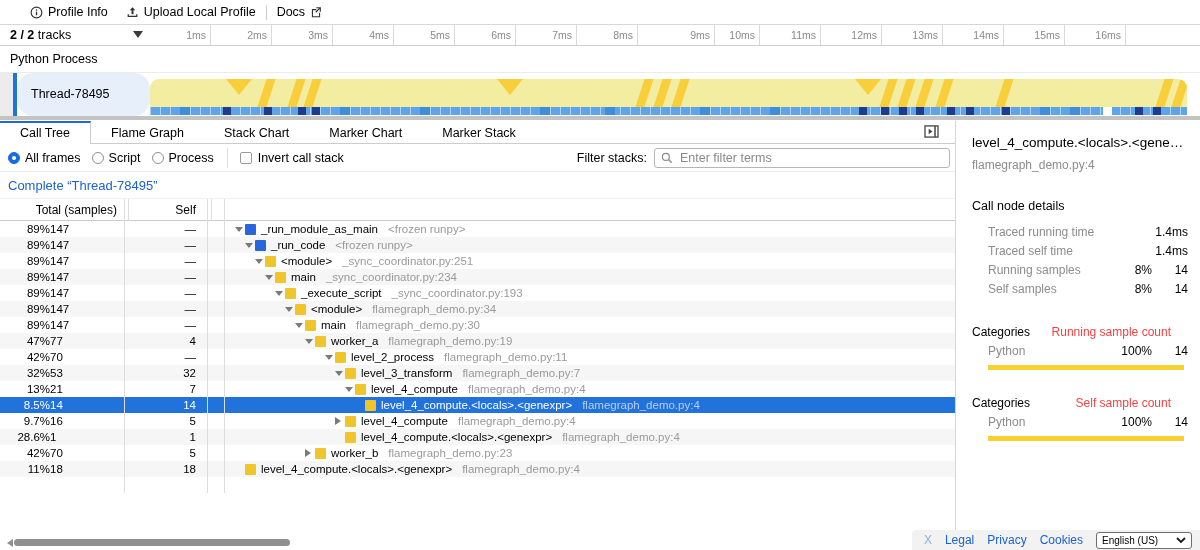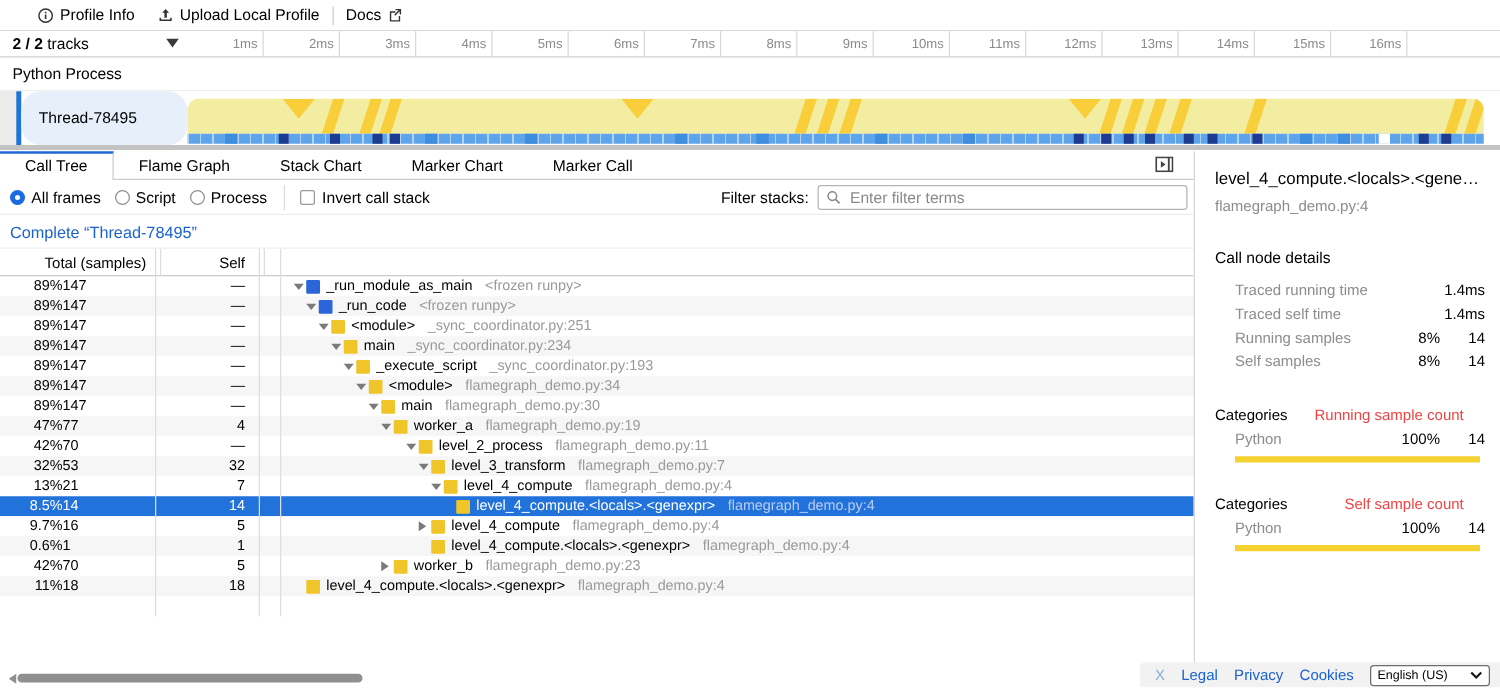--- a/index.html
+++ b/index.html
@@ -192,21 +192,21 @@
     <span class="dd-caret"></span>
     <div class="ruler">
         <div class="tick" style="left: 0px; width: 61px;">1ms</div>
         <div class="tick" style="left: 61px; width: 61px;">2ms</div>
         <div class="tick" style="left: 122px; width: 61px;">3ms</div>
         <div class="tick" style="left: 183px; width: 61px;">4ms</div>
         <div class="tick" style="left: 244px; width: 61px;">5ms</div>
         <div class="tick" style="left: 305px; width: 61px;">6ms</div>
         <div class="tick" style="left: 366px; width: 61px;">7ms</div>
         <div class="tick" style="left: 427px; width: 61px;">8ms</div>
-        <div class="tick" style="left: 488px; width: 61px;">9ms</div>
+        <div class="tick" style="left: 504px; width: 61px;">9ms</div>
         <div class="tick" style="left: 549px; width: 61px;">10ms</div>
         <div class="tick" style="left: 610px; width: 61px;">11ms</div>
         <div class="tick" style="left: 671px; width: 61px;">12ms</div>
         <div class="tick" style="left: 732px; width: 61px;">13ms</div>
         <div class="tick" style="left: 793px; width: 61px;">14ms</div>
         <div class="tick" style="left: 854px; width: 61px;">15ms</div>
         <div class="tick" style="left: 915px; width: 61px;">16ms</div>
       </div>
   </div>
 
@@ -265,21 +265,21 @@
     <div class="gray-strip"></div>
   </div>
 
   <div class="main">
     <div class="left-panel">
       <div class="tabbar">
         <div class="tab active">Call Tree</div>
           <div class="tab">Flame Graph</div>
           <div class="tab">Stack Chart</div>
           <div class="tab">Marker Chart</div>
-          <div class="tab">Marker Call</div>
+          <div class="tab">Marker Stack</div>
           <span class="sb-toggle">
           <svg width="15" height="13" viewBox="0 0 16 14">
               <rect x="1" y="1" width="14" height="12" fill="none" stroke="#444" stroke-width="1.4"></rect>
               <rect x="11" y="1" width="1.6" height="12" fill="#444"></rect>
               <path d="M5 4l4 3-4 3z" fill="#444"></path>
             </svg>
         </span>
       </div>
       <div class="toolbar">
         <span class="radio-group">
@@ -465,21 +465,21 @@
               <span class="c-self">5</span>
               <span class="c-gap"></span>
               <span class="tree" style="padding-left: 104px;">
                 <span class="exp closed"></span>
                 <span class="sq yellow"></span>
                 <span class="nm">level_4_compute</span>
                 <span class="loc">flamegraph_demo.py:4</span>
               </span>
             </div>
             <div class="row">
-              <span class="c-pct">0.6%</span>
+              <span class="c-pct">28.6%</span>
               <span class="c-cnt">1</span>
               <span class="c-self">1</span>
               <span class="c-gap"></span>
               <span class="tree" style="padding-left: 104px;">
                 <span class="exp"></span>
                 <span class="sq yellow"></span>
                 <span class="nm">level_4_compute.&lt;locals&gt;.&lt;genexpr&gt;</span>
                 <span class="loc">flamegraph_demo.py:4</span>
               </span>
             </div>

